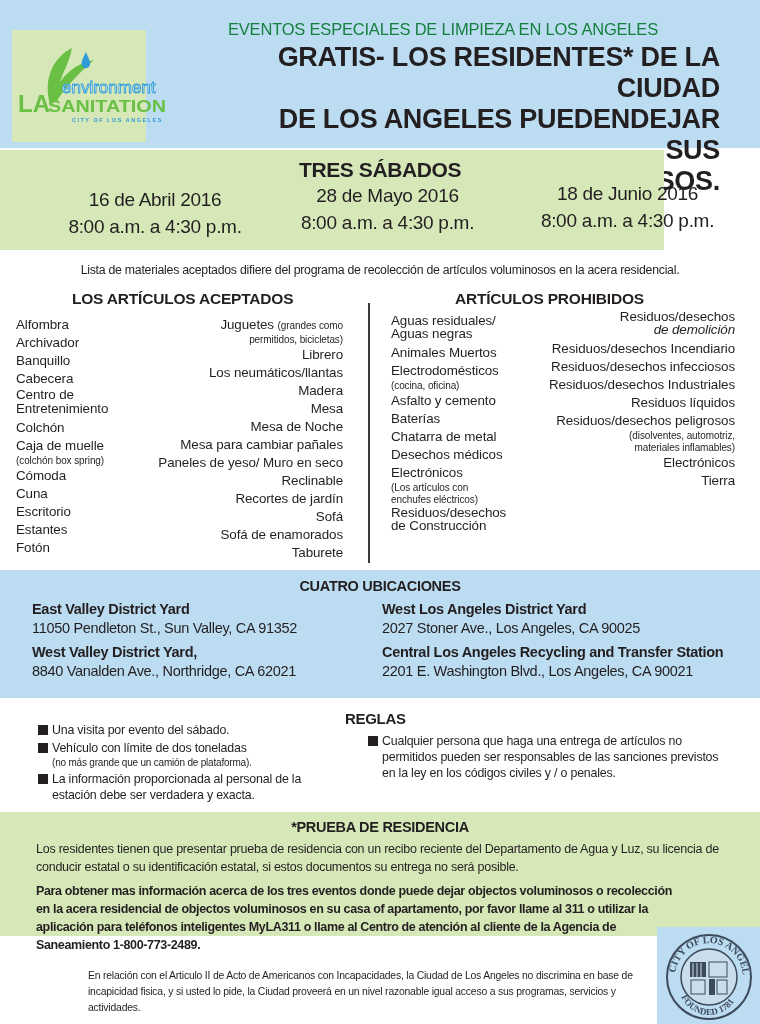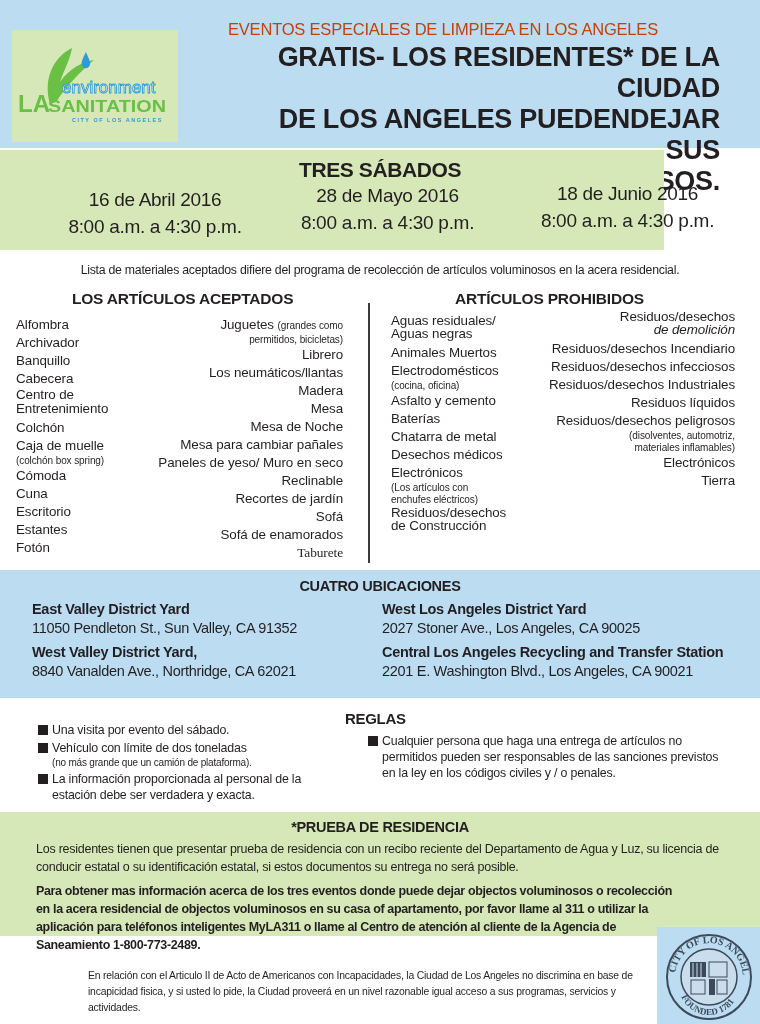--- a/index.html
+++ b/index.html
@@ -1,23 +1,23 @@
 <!DOCTYPE html>
 <html><head>
 <meta charset="utf-8">
 <style>
   * { box-sizing: border-box; margin: 0; padding: 0; }
   html, body { width: 760px; height: 1024px; background: #ffffff; overflow: hidden; }
   body { font-family: "Liberation Sans", sans-serif; color: #231f20; position: relative; }
 
   
   .header { position: absolute; left: 0; top: 0; width: 760px; height: 148px; background: #bcdcf2; }
-  .logo-box { position: absolute; left: 12px; top: 30px; width: 166px; height: 112px; background: #d6e8b8; padding-left: 20px; }
+  .logo-box { position: absolute; left: 12px; top: 30px; width: 134px; height: 112px; background: #d6e8b8; padding-left: 20px; }
   .logo-box svg { position: absolute; left: 0; top: 0; }
-  .head-sub { position: absolute; left: 228px; top: 20px; font-size: 16.5px; letter-spacing: -0.2px; color: #c2410c; }
+  .head-sub { position: absolute; left: 228px; top: 20px; font-size: 16.5px; letter-spacing: -0.2px; color: #15803d; }
   .head-title { position: absolute; right: 40px; top: 42px; width: 500px; text-align: right; font-weight: bold; font-size: 27px; line-height: 31px; letter-spacing: -0.3px; color: #231f20; }
 
   
   .dates { position: absolute; left: 0; top: 150px; width: 664px; height: 100px; background: #d6e8b8; }
   .dates-title { position: absolute; left: 0; width: 760px; top: 8px; text-align: center; font-weight: bold; font-size: 21px; letter-spacing: -0.4px; }
   .date-col { position: absolute; text-align: center; font-size: 19px; line-height: 27px; letter-spacing: -0.3px; }
   .date-col.c1 { left: 55px; width: 200px; top: 36px; }
   .date-col.c2 { left: 280px; width: 215px; top: 32px; }
   .date-col.c3 { left: 520px; width: 215px; top: 30px; }
 
@@ -184,21 +184,21 @@
     </div>
     <div style="margin-bottom: 0px;">
       <div class="it">Recortes de jardín</div>
     </div>
     <div style="margin-bottom: 0px;">
       <div class="it">Sofá</div>
     </div>
     <div style="margin-bottom: 0px;">
       <div class="it">Sofá de enamorados</div>
     </div>
-    <div style="margin-bottom: 8px; font-family: Liberation Serif, serif;">
+    <div style="margin-bottom: 8px;">
       <div class="it">Taburete</div>
     </div>
   </div>
 <div class="list pro-l" id="pro-l">
     <div style="margin-bottom: 0px;">
       <div class="it tight">Aguas residuales/</div>
       <div class="it tight" style="margin-bottom: 4px;">Aguas negras</div>
     </div>
     <div style="margin-bottom: 0px;">
       <div class="it">Animales Muertos</div>

